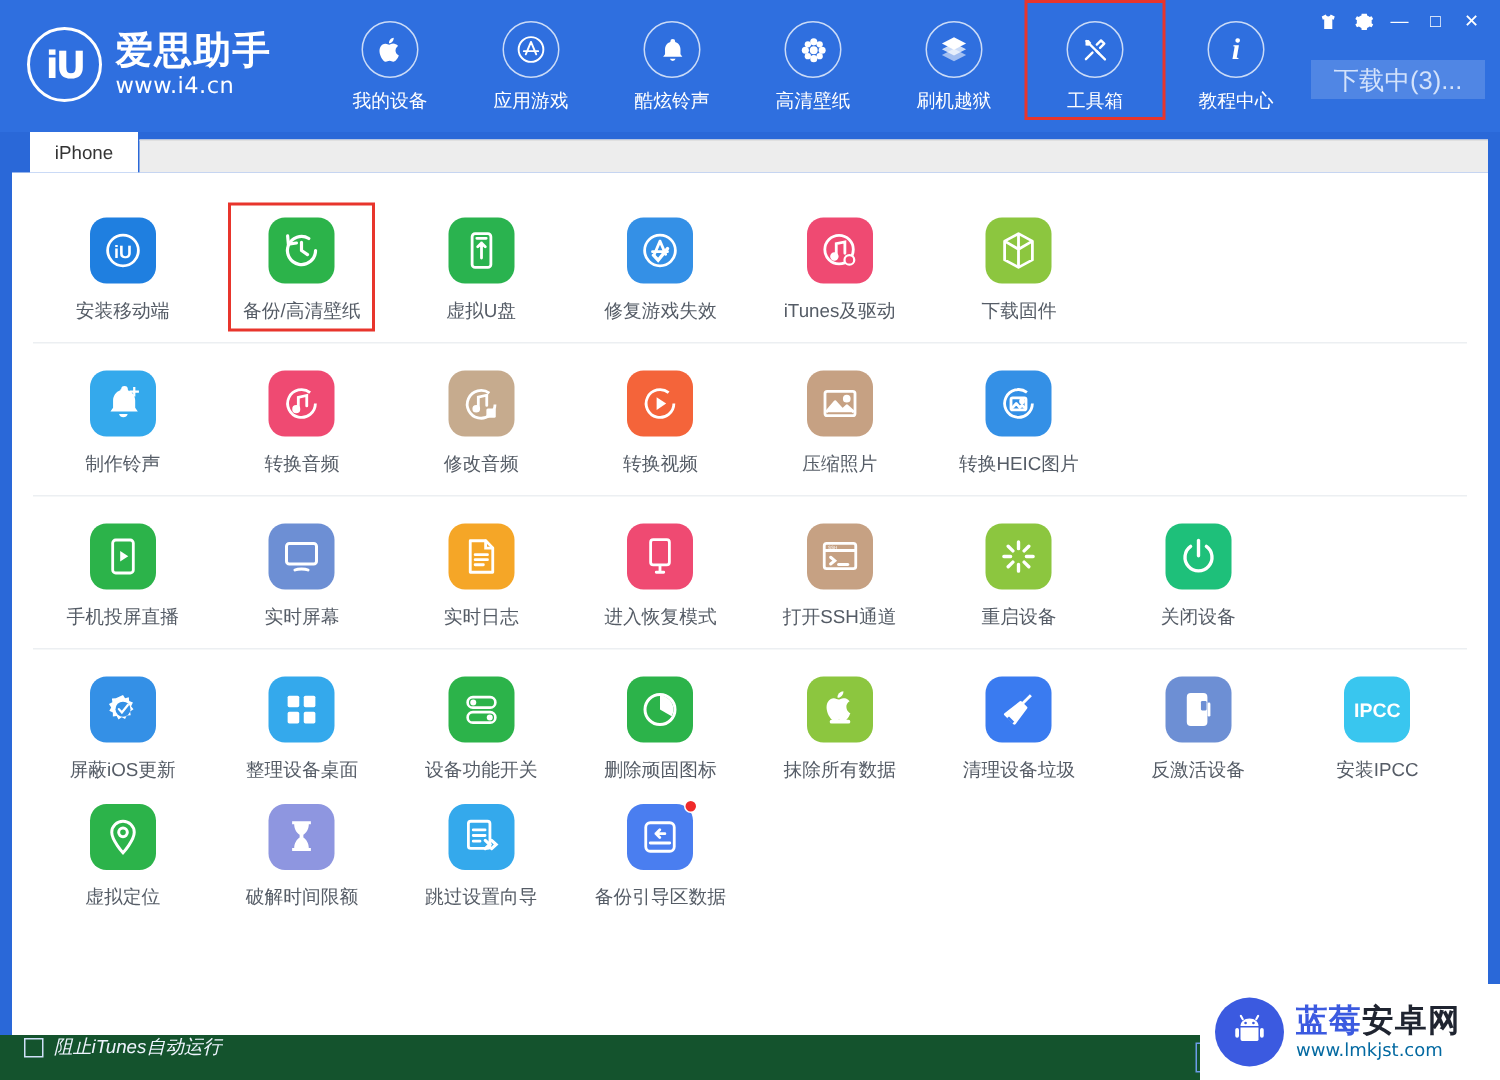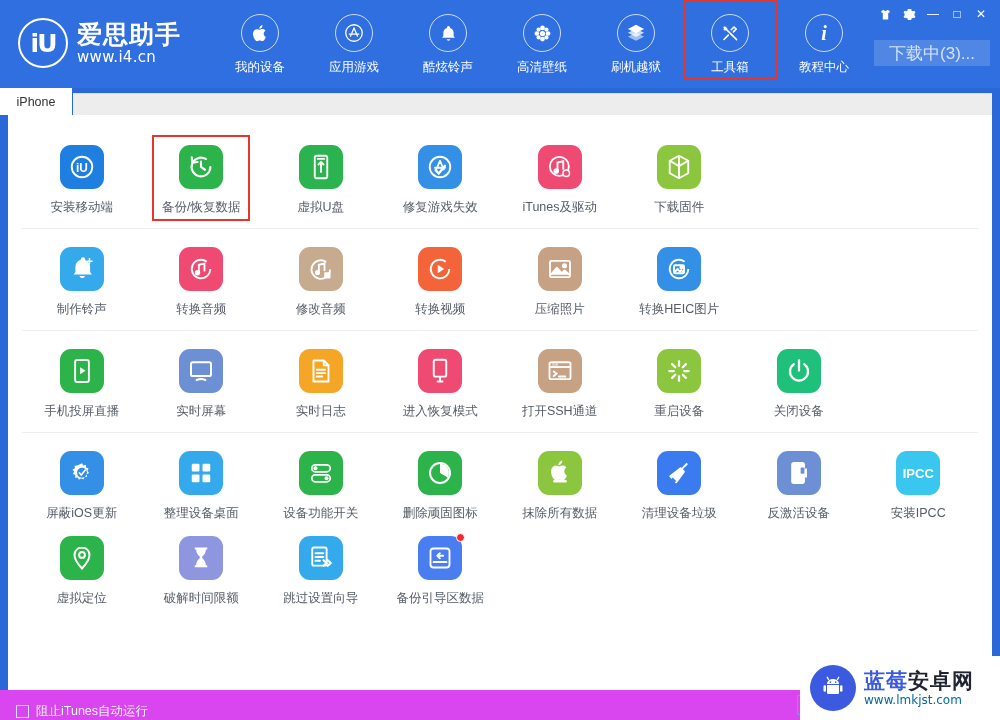--- a/index.html
+++ b/index.html
@@ -88,21 +88,21 @@
     color: #d3e2fb; font-size: 17px;
     display: flex; align-items: center; justify-content: center;
     cursor: pointer;
   }
 
   
   .tabstrip {
     flex: 0 0 27px; height: 27px;
     background: #2a68d8;
     display: flex; align-items: flex-end;
-    padding-left: 0;
+    padding-left: 20px;
     position: relative;
   }
   .tab {
     height: 27px; min-width: 72px; padding: 0 16px;
     background: #fff; color: #333; font-size: 12.5px;
     display: flex; align-items: center; justify-content: center;
     cursor: pointer;
   }
   .tab-filler {
     flex: 1; height: 22px; background: #ededed;
@@ -154,23 +154,24 @@
     content: ""; position: absolute;
     left: 50%; transform: translateX(-50%);
     top: -2px; width: 94px; height: 82px;
     border: 2px solid #e8352c;
     pointer-events: none;
   }
 
   
   .statusbar {
     flex: 0 0 30px; height: 30px;
-    background: #d946ef;
-    display: flex; align-items: flex-end;
+    background: #14532d;
+    display: flex; align-items: flex-start;
     position: relative;
+    font-style: italic;
   }
   .sb-left { display: flex; align-items: center; margin-left: 16px; }
   .sb-check {
     width: 13px; height: 13px;
     border: 1.5px solid #cfe0f8; background: transparent;
     margin-right: 7px; cursor: pointer;
   }
   .sb-text { color: #eef4fe; font-size: 12.5px; }
   .sb-feedback {
     position: absolute; right: 135px; top: 5px;
@@ -343,21 +344,21 @@
         <div class="tool hl">
           <div class="tool-ico-wrap">
             <div class="tool-ico" style="background:#2cb34a">
               <svg width="30" height="30" viewBox="0 0 24 24" fill="none" stroke="#fff" stroke-width="1.7" stroke-linecap="round">
                   <path d="M19.5 12a7.5 7.5 0 1 1-3.6-6.4"></path>
                   <path d="M12 7.6V12l3.2 2.2"></path>
                   <path d="M4.6 4.2 5 8.6 9.3 8"></path>
                 </svg>
             </div>
           </div>
-          <div class="tool-label">备份/恢复数据</div>
+          <div class="tool-label">备份/高清壁纸</div>
         </div>
 
 
         <div class="tool">
           <div class="tool-ico-wrap">
             <div class="tool-ico" style="background:#2ab34f">
               <svg width="30" height="30" viewBox="0 0 24 24" fill="none" stroke="#fff" stroke-width="1.5">
                   <rect x="7" y="3" width="10" height="18" rx="1.6"></rect>
                   <path d="M12 8v8M12 8l-2 2M12 8l2 2M9.5 5.5h5" stroke-linecap="round"></path>
                 </svg>

